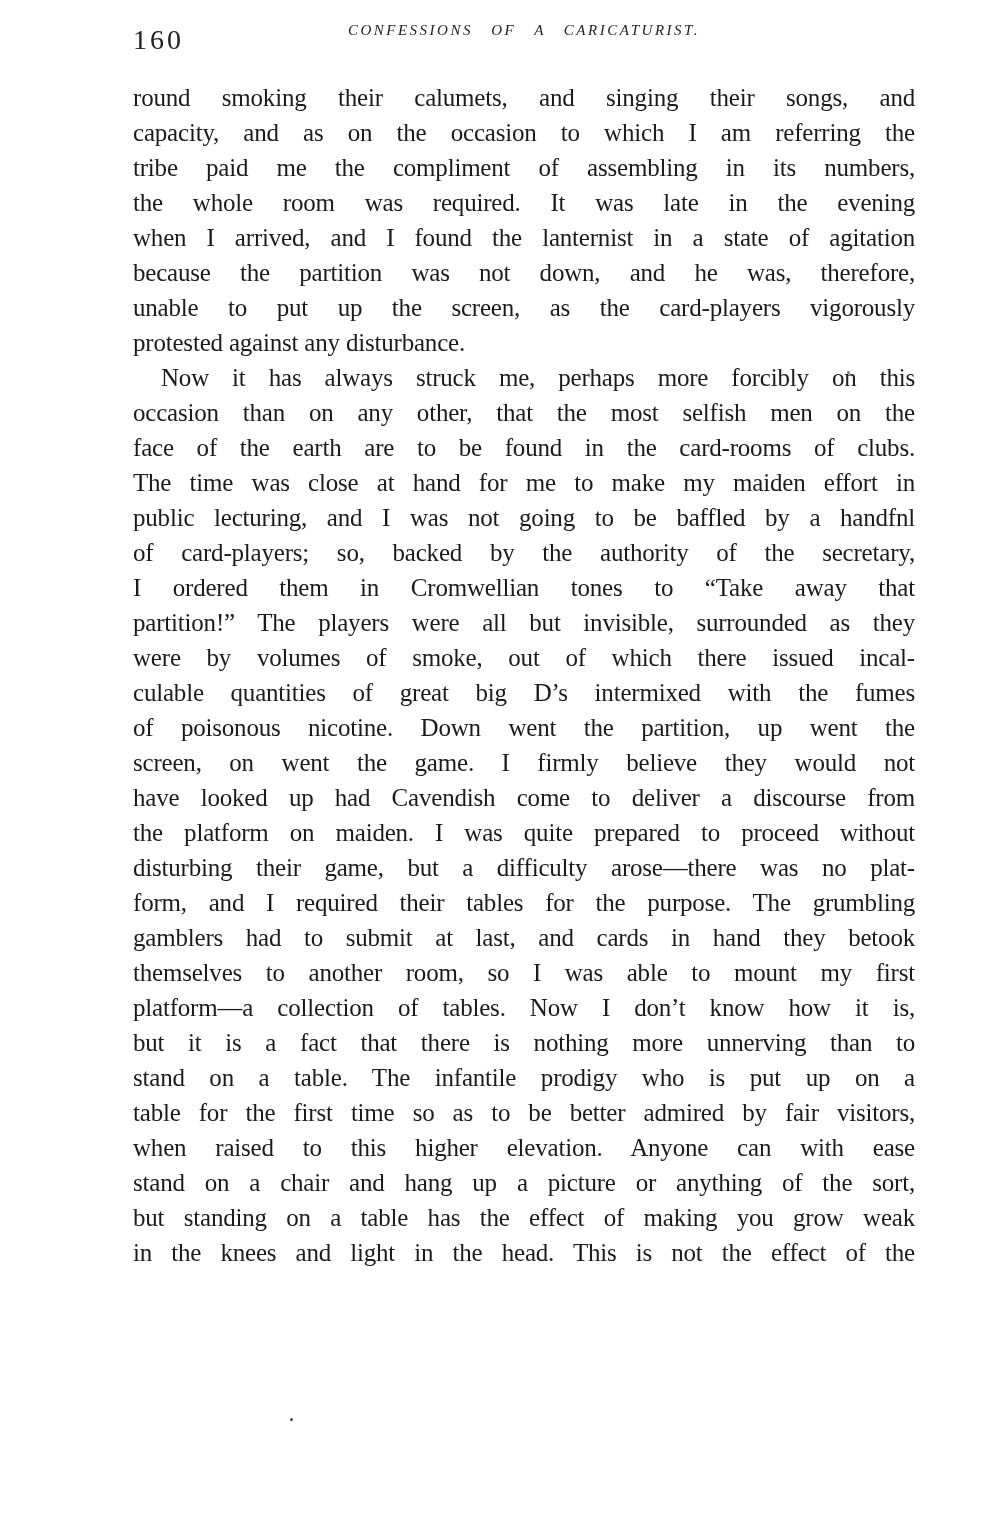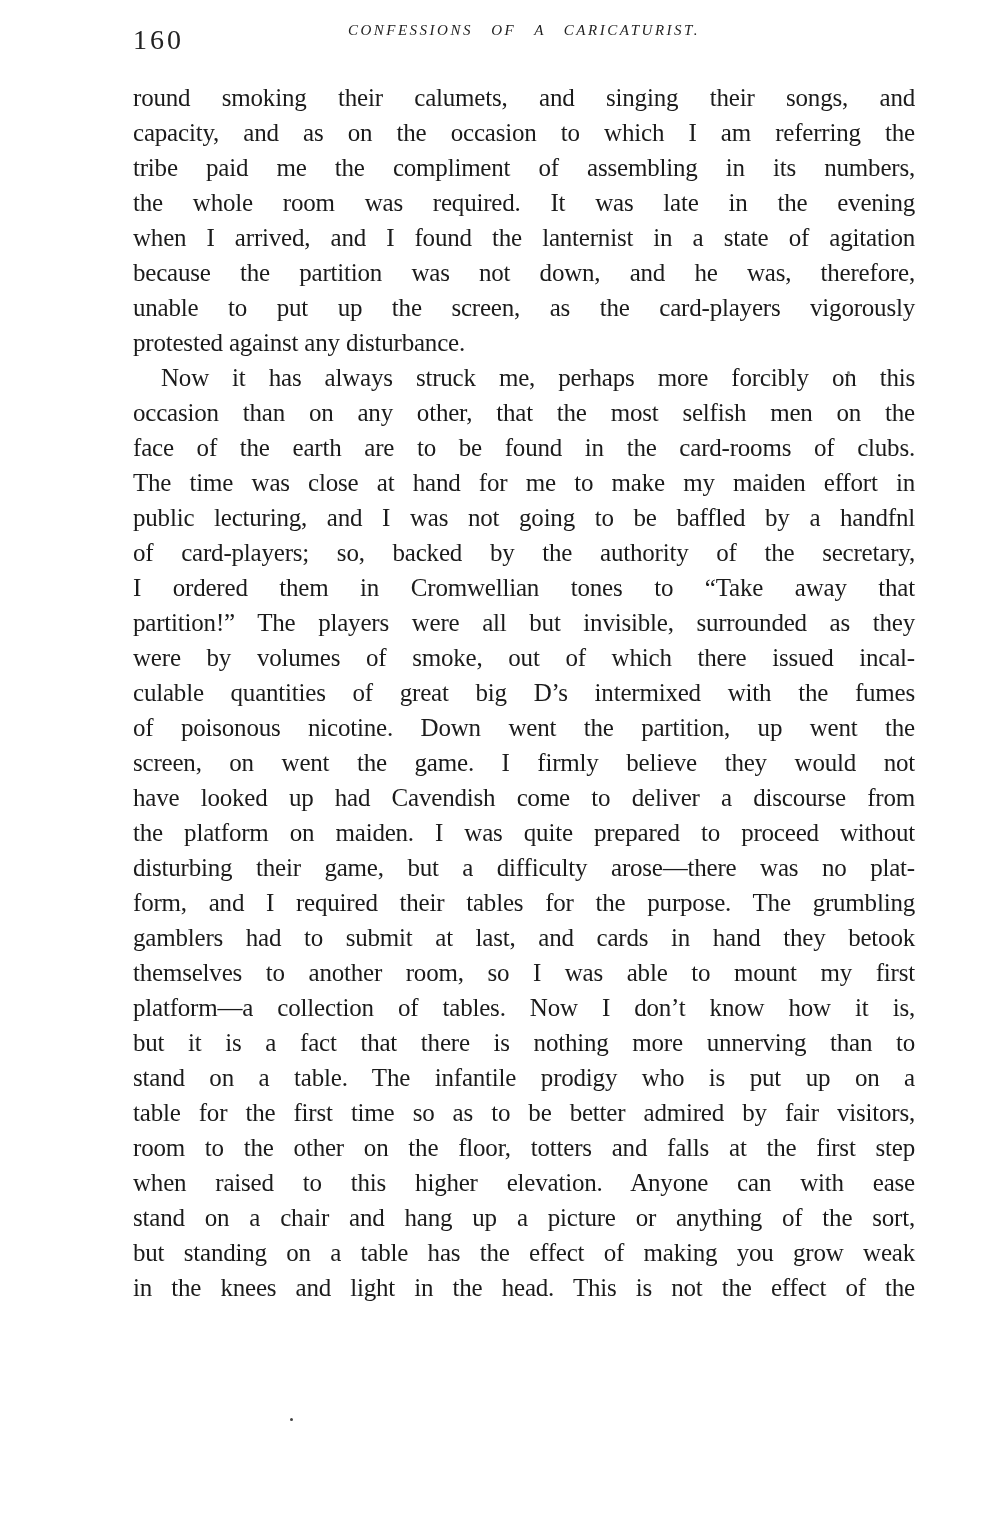--- a/index.html
+++ b/index.html
@@ -105,21 +105,20 @@
       <div class="line">have looked up had Cavendish come to deliver a discourse from</div>
       <div class="line">the platform on maiden.  I was quite prepared to proceed without</div>
       <div class="line">disturbing their game, but a difficulty arose—there was no plat-</div>
       <div class="line">form, and I required their tables for the purpose.  The grumbling</div>
       <div class="line">gamblers had to submit at last, and cards in hand they betook</div>
       <div class="line">themselves to another room, so I was able to mount my first</div>
       <div class="line">platform—a collection of tables.  Now I don’t know how it is,</div>
       <div class="line">but it is a fact that there is nothing more unnerving than to</div>
       <div class="line">stand on a table.  The infantile prodigy who is put up on a</div>
       <div class="line">table for the first time so as to be better admired by fair visitors,</div>
-      <div class="line">room to the other on the floor, totters and falls at the first step</div>
       <div class="line">when raised to this higher elevation.  Anyone can with ease</div>
       <div class="line">stand on a chair and hang up a picture or anything of the sort,</div>
       <div class="line">but standing on a table has the effect of making you grow weak</div>
       <div class="line">in the knees and light in the head.  This is not the effect of the</div>
     </div>
 
   <div class="speck speck-1"></div>
   <div class="speck speck-2"></div>
 </div>
 

